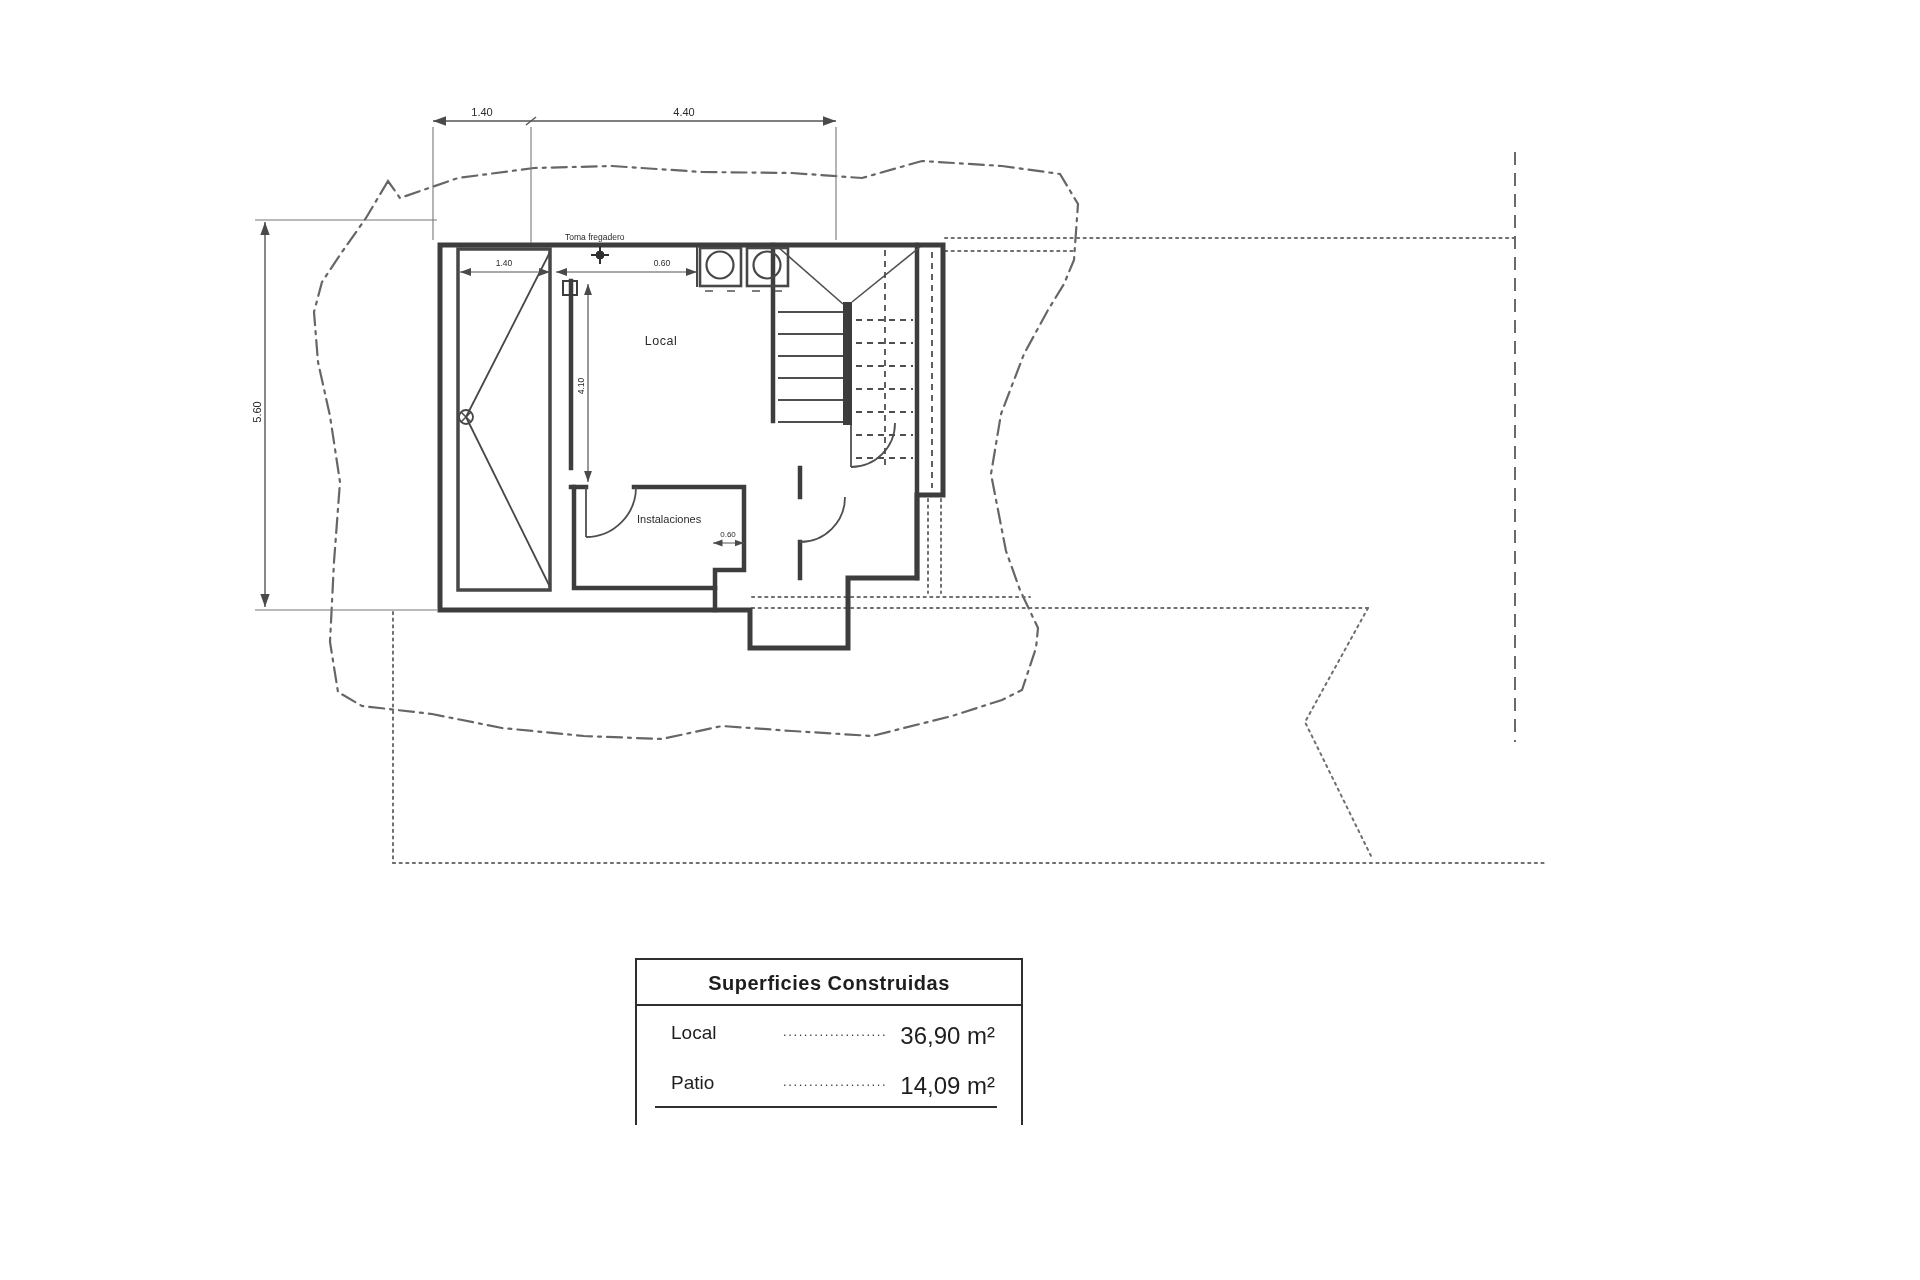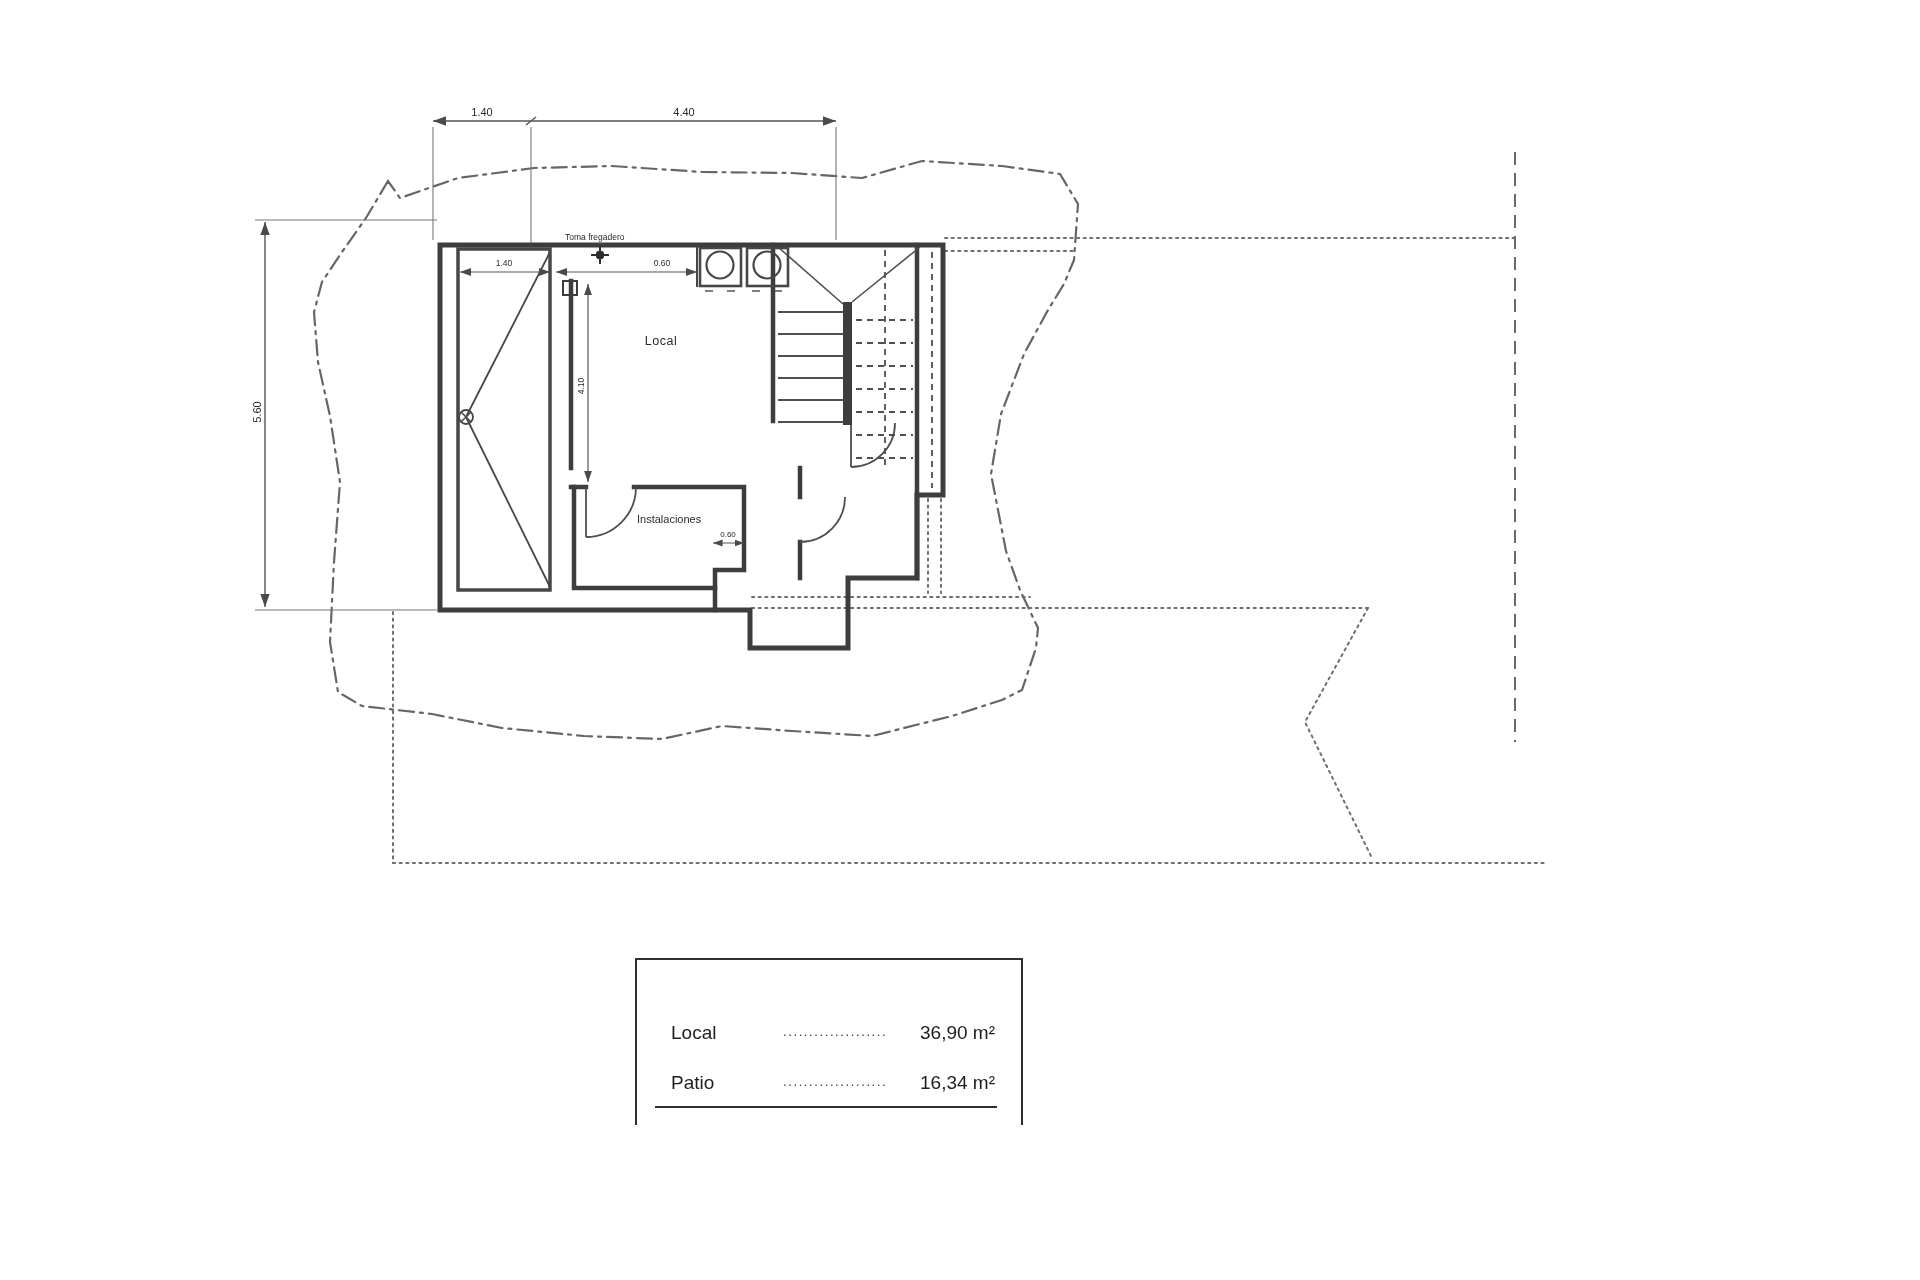--- a/index.html
+++ b/index.html
@@ -20,21 +20,21 @@
     color:#1e1e1e;border-bottom:2px solid #2f2f2f;letter-spacing:.5px;
   }
   .legend-row{position:absolute;left:0;right:0;height:26px;}
   .row-local{top:62px}
   .row-patio{top:112px}
   .legend-label{position:absolute;left:34px;font-size:19px;color:#1e1e1e;}
   .legend-leader{
     position:absolute;left:146px;width:126px;top:2px;font-size:13px;letter-spacing:1.6px;
     color:#3a3a3a;overflow:hidden;white-space:nowrap;
   }
-  .legend-value{position:absolute;right:26px;font-size:19px;color:#1e1e1e;}
+  .legend-value{position:absolute;right:26px;font-size:24px;color:#1e1e1e;}
   .legend-rule{position:absolute;left:18px;right:24px;top:146px;border-top:2px solid #2f2f2f;}
 </style>
 </head>
 <body>
 
 <div class="sheet">
 
   <svg width="1920" height="1280" viewBox="0 0 1920 1280">
     <defs>
       <marker id="arr" markerWidth="11" markerHeight="8" refX="9.5" refY="4" orient="auto-start-reverse">
@@ -167,26 +167,27 @@
     <text x="504" y="266" font-size="8.5" text-anchor="middle">1.40</text>
     <text x="662" y="266" font-size="8.5" text-anchor="middle">0.60</text>
     <text x="584" y="386" font-size="8.5" text-anchor="middle" transform="rotate(-90 584 386)">4.10</text>
     <text x="728" y="537" font-size="8" text-anchor="middle">0.60</text>
     <text x="565" y="240" font-size="8.5">Toma fregadero</text>
     <text x="661" y="345" font-size="12.5" text-anchor="middle" letter-spacing="0.5">Local</text>
     <text x="637" y="523" font-size="11">Instalaciones</text>
   </svg>
 
   <div class="legend">
+    <div class="legend-title">Superficies Construidas</div>
     <div class="legend-row row-local">
       <span class="legend-label">Local</span>
       <span class="legend-leader">....................</span>
       <span class="legend-value">36,90 m²</span>
     </div>
     <div class="legend-row row-patio">
       <span class="legend-label">Patio</span>
       <span class="legend-leader">....................</span>
-      <span class="legend-value">16,34 m²</span>
+      <span class="legend-value">14,09 m²</span>
     </div>
     <div class="legend-rule"></div>
   </div>
 
 </div>
 
 </body></html>

